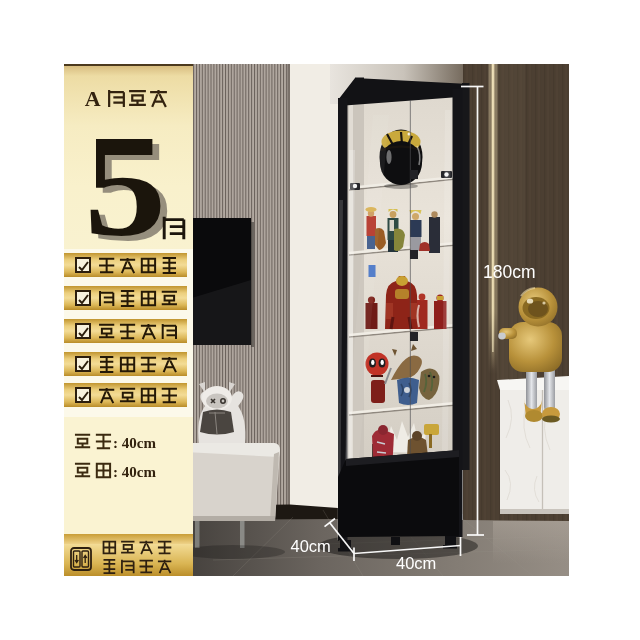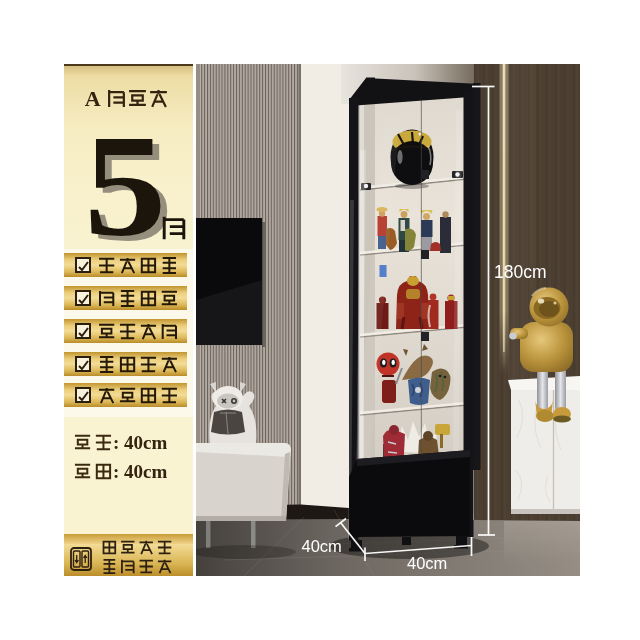--- a/index.html
+++ b/index.html
@@ -1,33 +1,33 @@
 <!DOCTYPE html>
 <html><head><meta charset="utf-8">
 <style>
 html,body{margin:0;padding:0;}
 body{width:640px;height:640px;background:#ffffff;position:relative;overflow:hidden;
   font-family:"Liberation Sans",sans-serif;}
-#photo{position:absolute;left:196px;top:64px;width:384px;height:512px;overflow:hidden;}
+#photo{position:absolute;left:185px;top:64px;width:384px;height:512px;overflow:hidden;}
 #panel{position:absolute;left:64px;top:64px;width:128.5px;height:512px;background:#faf3d2;}
 .ptop{position:absolute;left:0;top:0;width:100%;height:189px;
   background:linear-gradient(180deg,#d8bd80 0,#eddcA4 10px,#f6ecc2 60px,#f9f1cc 120px,#f9f2d0 100%);
   border-top:2px solid #4c3a1e;box-sizing:border-box;}
 .ptitle{position:absolute;left:0;top:20px;width:100%;text-align:center;color:#33230f;
   font-family:"Liberation Serif",serif;font-size:22px;font-weight:bold;}
 .pfive{position:absolute;left:20px;top:47px;line-height:1;transform:scaleX(1.13);transform-origin:0 0;color:#1b150c;font-family:"Liberation Serif",serif;
   font-size:146px;font-weight:bold;text-shadow:6px 5px 0 rgba(125,117,105,.8);}
 .bar{position:absolute;left:0;width:122.5px;height:24px;
   background:linear-gradient(180deg,#c1952f 0,#eccf7d 7px,#f3dc96 12px,#dcb757 19px,#b98c28 24px);}
 .cb{position:absolute;left:11px;top:4px;width:12px;height:12px;background:#f8f2dd;border:2px solid #2c1e0c;}
 .kt{position:absolute;left:33px;top:2.5px;}
 .dim{position:absolute;left:9px;height:20px;color:#3b2a10;white-space:nowrap;}
 .dim svg{vertical-align:-3px;}
 .ptitle svg{vertical-align:-3px;}
-.dnum{font-family:"Liberation Serif",serif;font-size:19px;font-weight:bold;color:#33230f;}
+.dnum{font-family:"Liberation Serif",serif;font-size:15px;font-weight:bold;color:#33230f;}
 .pbot{position:absolute;left:0;top:470px;width:100%;height:42px;
   background:linear-gradient(180deg,#c99d37 0,#eed288 10px,#f3dc96 10px,#d9b452 30px,#bb8e2a 42px);}
 #photo>svg{display:block}
 .ptitle svg,.dim svg{display:inline-block}
 .abs{position:absolute;}
 </style></head>
 <body>
 <svg width="0" height="0" style="position:absolute">
     <defs>
 <g id="k1" fill="none" stroke-width="2.1">

